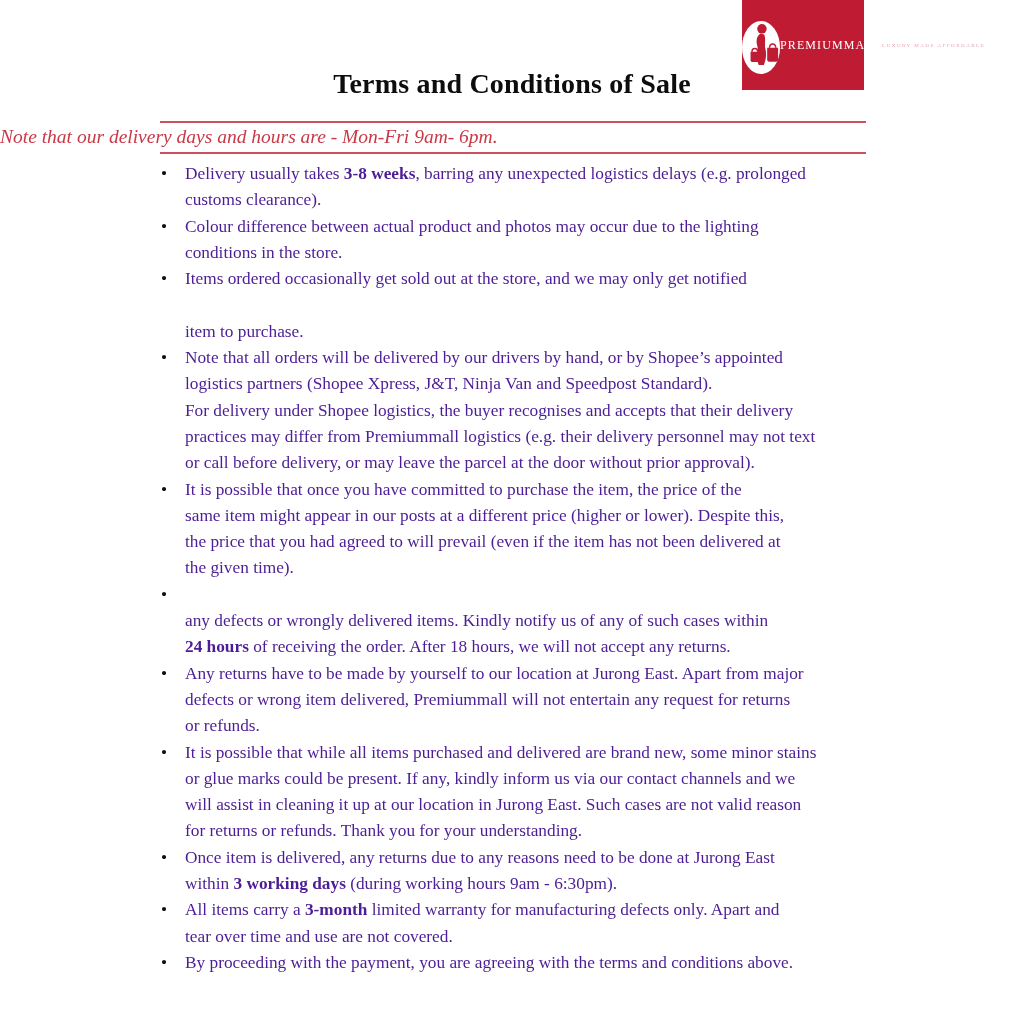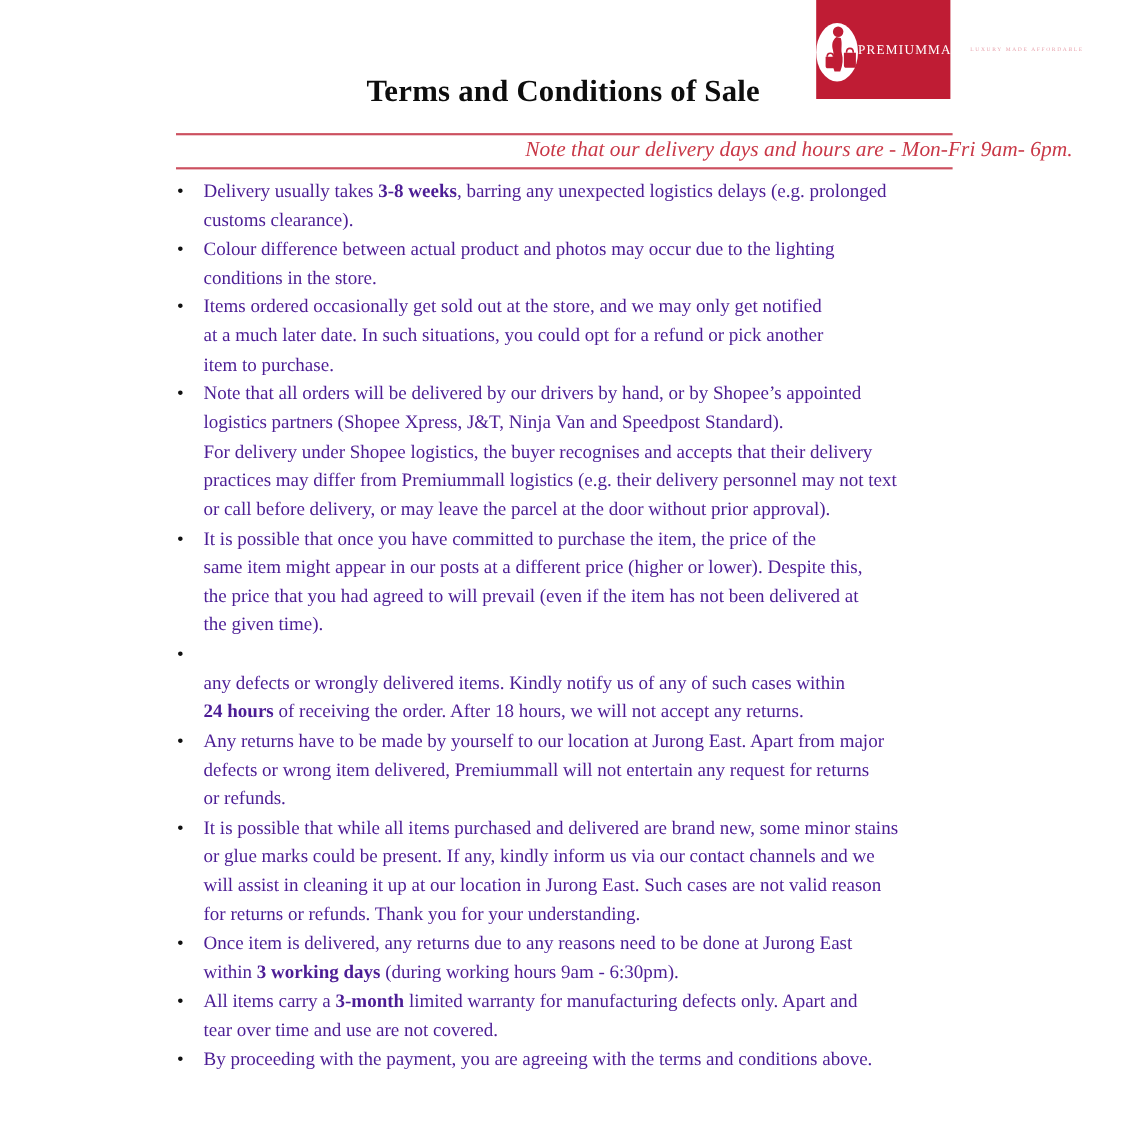--- a/index.html
+++ b/index.html
@@ -26,21 +26,21 @@
   }
   
   .page-title {
     position:absolute; top:68px; left:0; width:1024px; text-align:center;
     font-size:28px; font-weight:bold; color:#0d0d0d; letter-spacing:0.2px;
   }
   .rule { position:absolute; left:160px; width:706px; height:2px; background:#cc5160; }
   .rule-top { top:121px; }
   .rule-bottom { top:152px; }
   .delivery-note {
-    position:absolute; top:124px; left:0; width:975px; text-align:right;
+    position:absolute; top:124px; left:0; width:975px; text-align:left;
     font-style:italic; font-size:19.5px; color:#c93847; line-height:26px;font-family:Liberation Serif, serif;
   }
   
   .terms {
     position:absolute; top:161px; left:161px; width:712px;
     margin:0; padding:0; list-style:none;
   }
   .term-item { display:flex; }
   .bullet {
     flex:0 0 24px; width:24px; font-size:17.3px; line-height:26.3px; color:#111111;
@@ -83,21 +83,21 @@
       <li class="term-item">
         <span class="bullet">•</span>
         <div class="term-text"><span>Delivery usually takes </span><span class="bold">3-8 weeks</span><span>, barring any unexpected logistics delays (e.g. prolonged</span><br><span>customs clearance).</span></div>
       </li>
       <li class="term-item">
         <span class="bullet">•</span>
         <div class="term-text"><span>Colour difference between actual product and photos may occur due to the lighting</span><br><span>conditions in the store.</span></div>
       </li>
       <li class="term-item">
         <span class="bullet">•</span>
-        <div class="term-text"><span>Items ordered occasionally get sold out at the store, and we may only get notified</span><br><span>at a much later date. In such situations, you could opt for a refund or pick another</span><br><span>item to purchase.</span></div>
+        <div class="term-text"><span>Items ordered occasionally get sold out at the store, and we may only get notified</span><br><br><span>item to purchase.</span></div>
       </li>
       <li class="term-item">
         <span class="bullet">•</span>
         <div class="term-text"><span>Note that all orders will be delivered by our drivers by hand, or by Shopee’s appointed</span><br><span>logistics partners (Shopee Xpress, J&amp;T, Ninja Van and Speedpost Standard).</span><br><span>For delivery under Shopee logistics, the buyer recognises and accepts that their delivery</span><br><span>practices may differ from Premiummall logistics (e.g. their delivery personnel may not text</span><br><span>or call before delivery, or may leave the parcel at the door without prior approval).</span></div>
       </li>
       <li class="term-item">
         <span class="bullet">•</span>
         <div class="term-text"><span>It is possible that once you have committed to purchase the item, the price of the</span><br><span>same item might appear in our posts at a different price (higher or lower). Despite this,</span><br><span>the price that you had agreed to will prevail (even if the item has not been delivered at</span><br><span>the given time).</span></div>
       </li>
       <li class="term-item">

